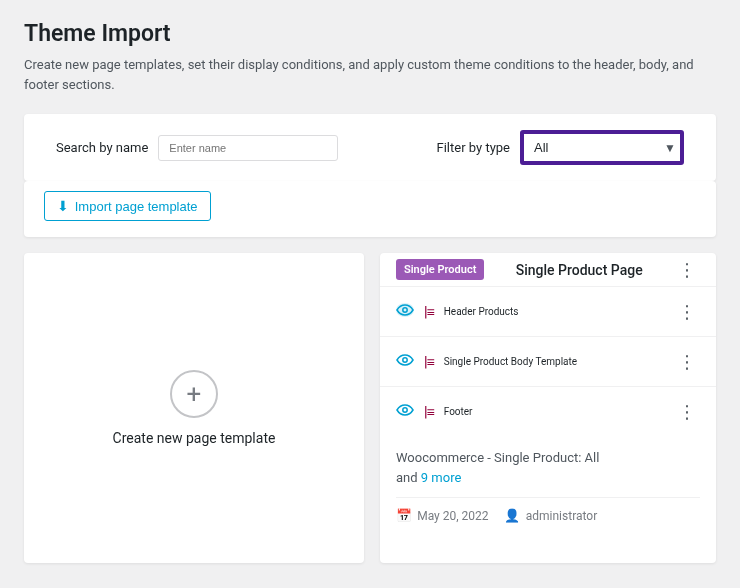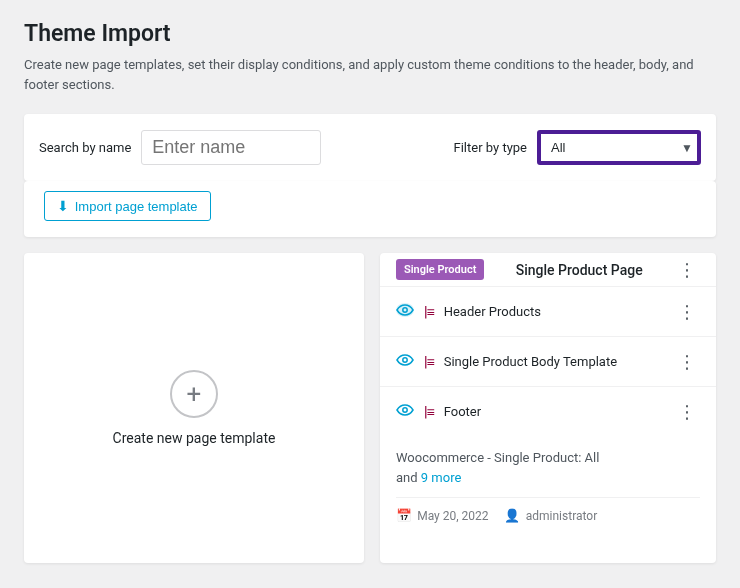--- a/index.html
+++ b/index.html
@@ -23,42 +23,42 @@
     .page-description {
       font-size: 13px;
       color: #50575e;
       margin-bottom: 20px;
       max-width: 700px;
       line-height: 1.5;
     }
     .filter-bar {
       background: #fff;
       border-radius: 4px;
-      padding: 16px 15px;
+      padding: 16px 32px;
       display: flex;
       align-items: center;
       gap: 20px;
       margin-bottom: 16px;
       box-shadow: 0 1px 3px rgba(0,0,0,0.08);
     }
     .filter-group {
       display: flex;
       align-items: center;
       gap: 10px;
     }
     .filter-label {
       font-size: 13px;
       color: #1d2327;
       white-space: nowrap;
     }
     .filter-input {
       border: 1px solid #dcdcde;
       border-radius: 3px;
       padding: 6px 10px;
-      font-size: 18px;
+      font-size: 11px;
       color: #8c8f94;
       width: 180px;
       outline: none;
     }
     .filter-select-wrapper {
       position: relative;
       display: flex;
       align-items: center;
     }
     .filter-select {
@@ -187,21 +187,21 @@
       font-size: 16px;
       flex-shrink: 0;
     }
     .elementor-icon {
       color: #92003b;
       font-size: 15px;
       flex-shrink: 0;
     }
     .item-name {
       flex: 1;
-      font-size: 13px;
+      font-size: 10px;
       color: #1d2327;
     }
     .item-dots {
       cursor: pointer;
       color: #50575e;
       font-size: 18px;
       display: flex;
       align-items: center;
       padding: 2px 4px;
     }

